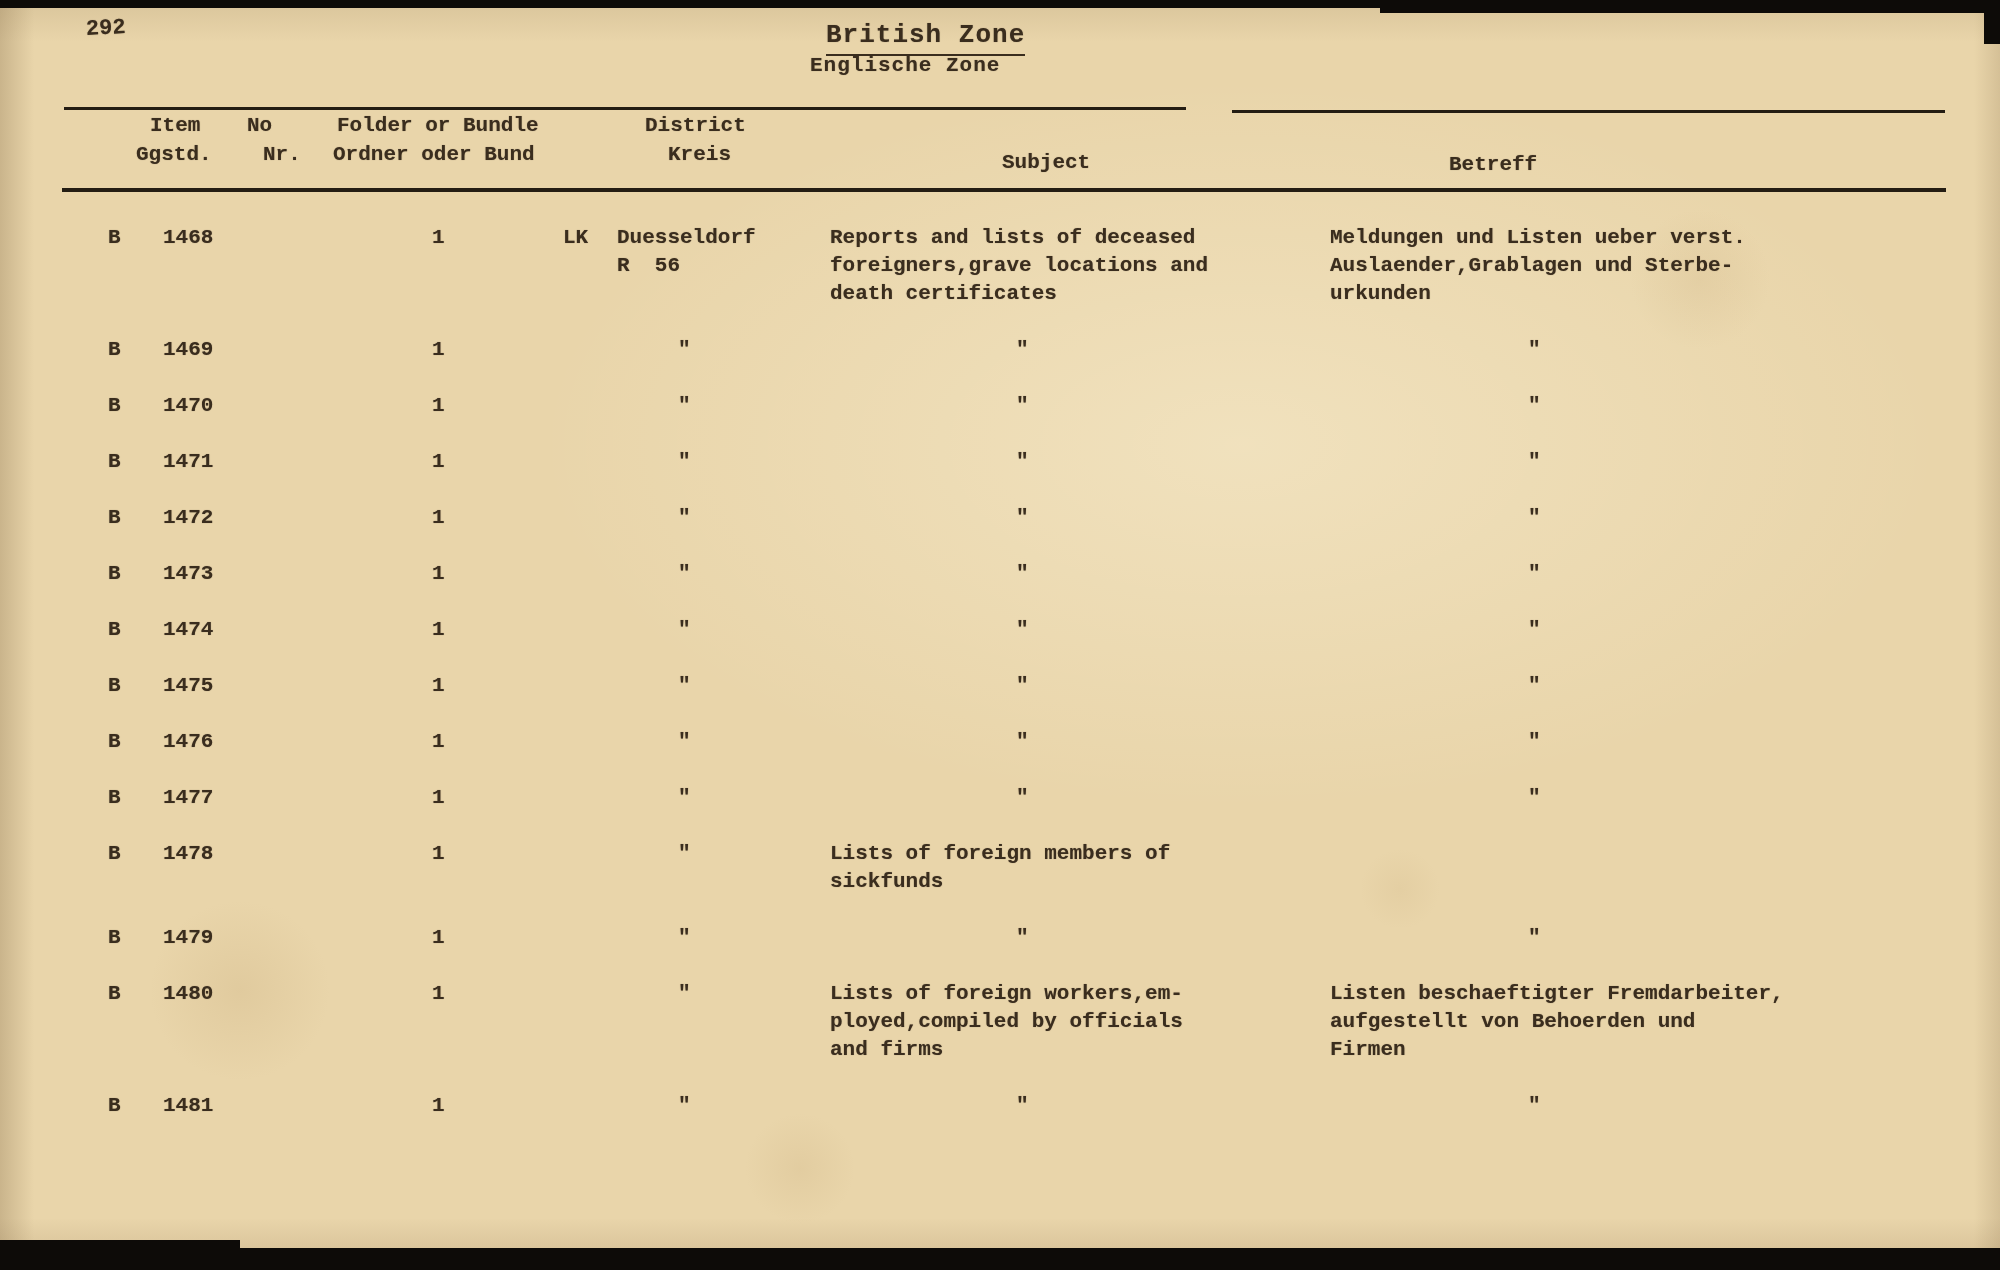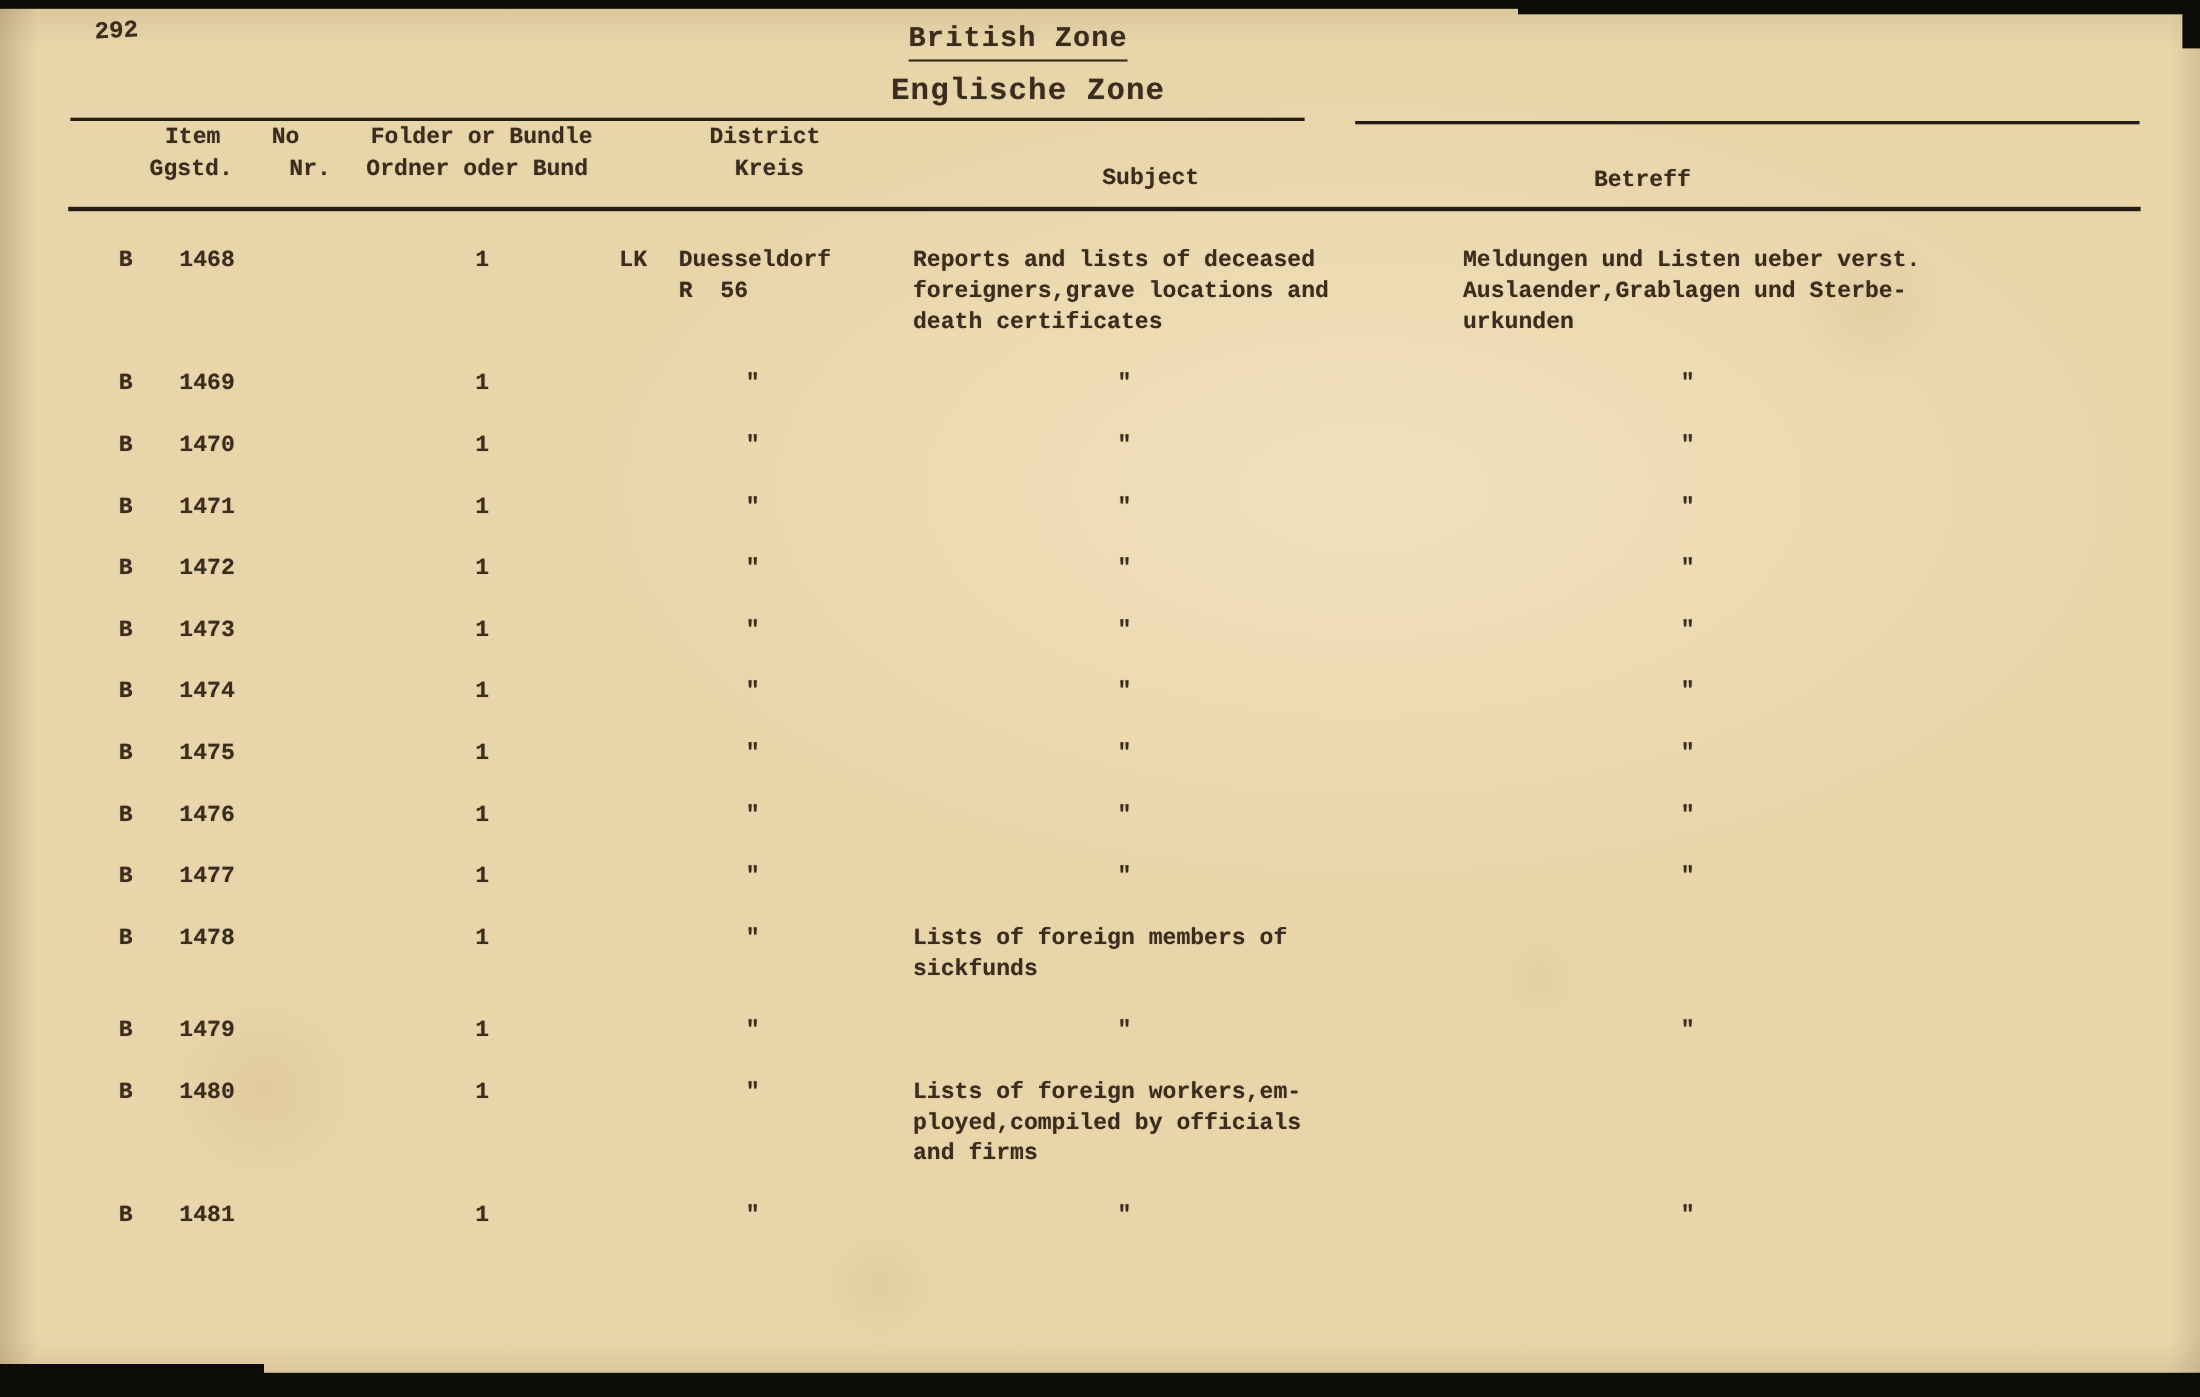--- a/index.html
+++ b/index.html
@@ -27,21 +27,21 @@
   .bar-bottom{position:absolute;left:0;bottom:0;width:100%;height:22px;background:#0d0b08;}
   .bar-bottom-left{position:absolute;left:0;bottom:0;width:240px;height:30px;background:#0d0b08;}
 
   .typed{ font-weight:bold; text-shadow:0 0 1px rgba(58,45,30,0.45); }
 
   .page-number{position:absolute;left:86px;top:16px;font-size:22px;transform:rotate(-3deg);}
   .zone-title{
     position:absolute;left:826px;top:20px;font-size:26px;letter-spacing:1px;
     border-bottom:2px solid #3a2d1e;padding-bottom:4px;
   }
-  .zone-subtitle{position:absolute;left:810px;top:68px;font-size:28px;letter-spacing:1px;}
+  .zone-subtitle{position:absolute;left:810px;top:54px;font-size:21px;letter-spacing:1px;}
 
   .rule{position:absolute;background:#241d13;}
   .rule-a{left:64px;top:107px;width:1122px;height:3px;}
   .rule-b{left:1232px;top:110px;width:713px;height:3px;}
   .rule-c{left:62px;top:188px;width:1884px;height:4px;}
 
   .thead{position:absolute;left:0;top:0;font-size:21px;}
   .h{position:absolute;white-space:pre;line-height:28px;}
   .h-item{left:150px;top:112px;}
   .h-ggstd{left:136px;top:141px;}
@@ -228,20 +228,23 @@
 
     <div class="row">
       <span class="c c-letter">B</span>
       <span class="c c-number">1480</span>
       <span class="c c-folder">1</span>
       <span class="c c-dprefix"></span>
       <span class="c c-district ditto">"</span>
       <span class="c c-subject">Lists of foreign workers,em-
 ployed,compiled by officials
 and firms</span>
+      <span class="c c-betreff">Listen beschaeftigter Fremdarbeiter,
+aufgestellt von Behoerden und
+Firmen</span>
     </div>
 
     <div class="row">
       <span class="c c-letter">B</span>
       <span class="c c-number">1481</span>
       <span class="c c-folder">1</span>
       <span class="c c-dprefix"></span>
       <span class="c c-district ditto">"</span>
       <span class="c c-subject ditto">"</span>
       <span class="c c-betreff ditto">"</span>

